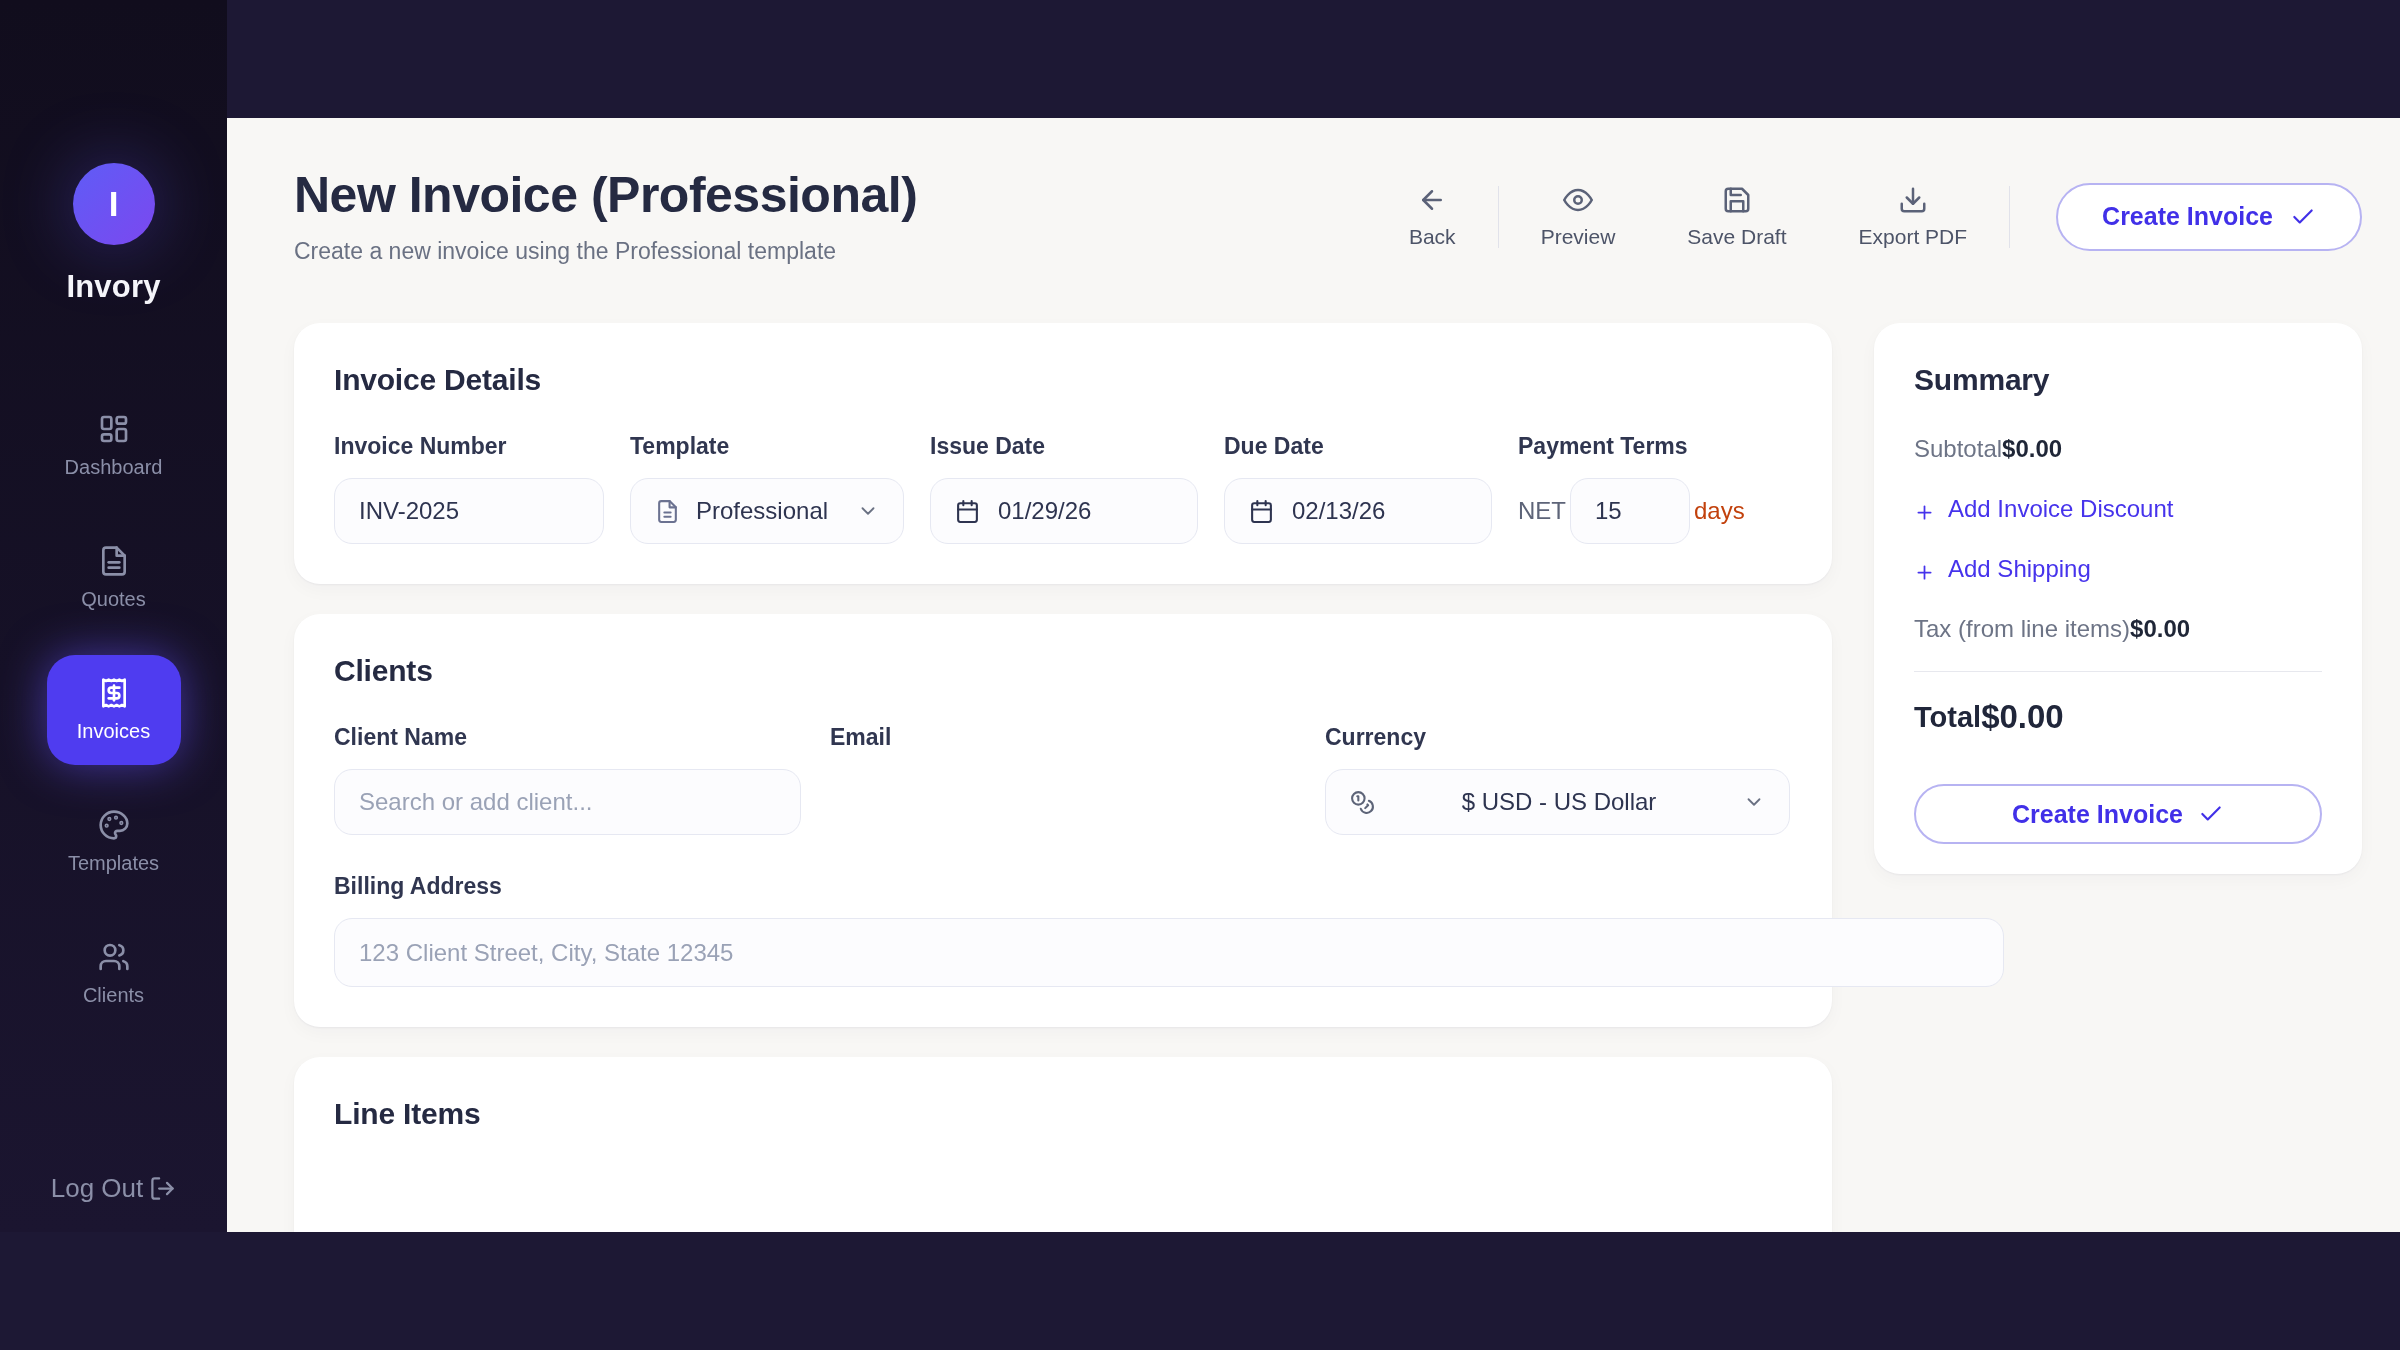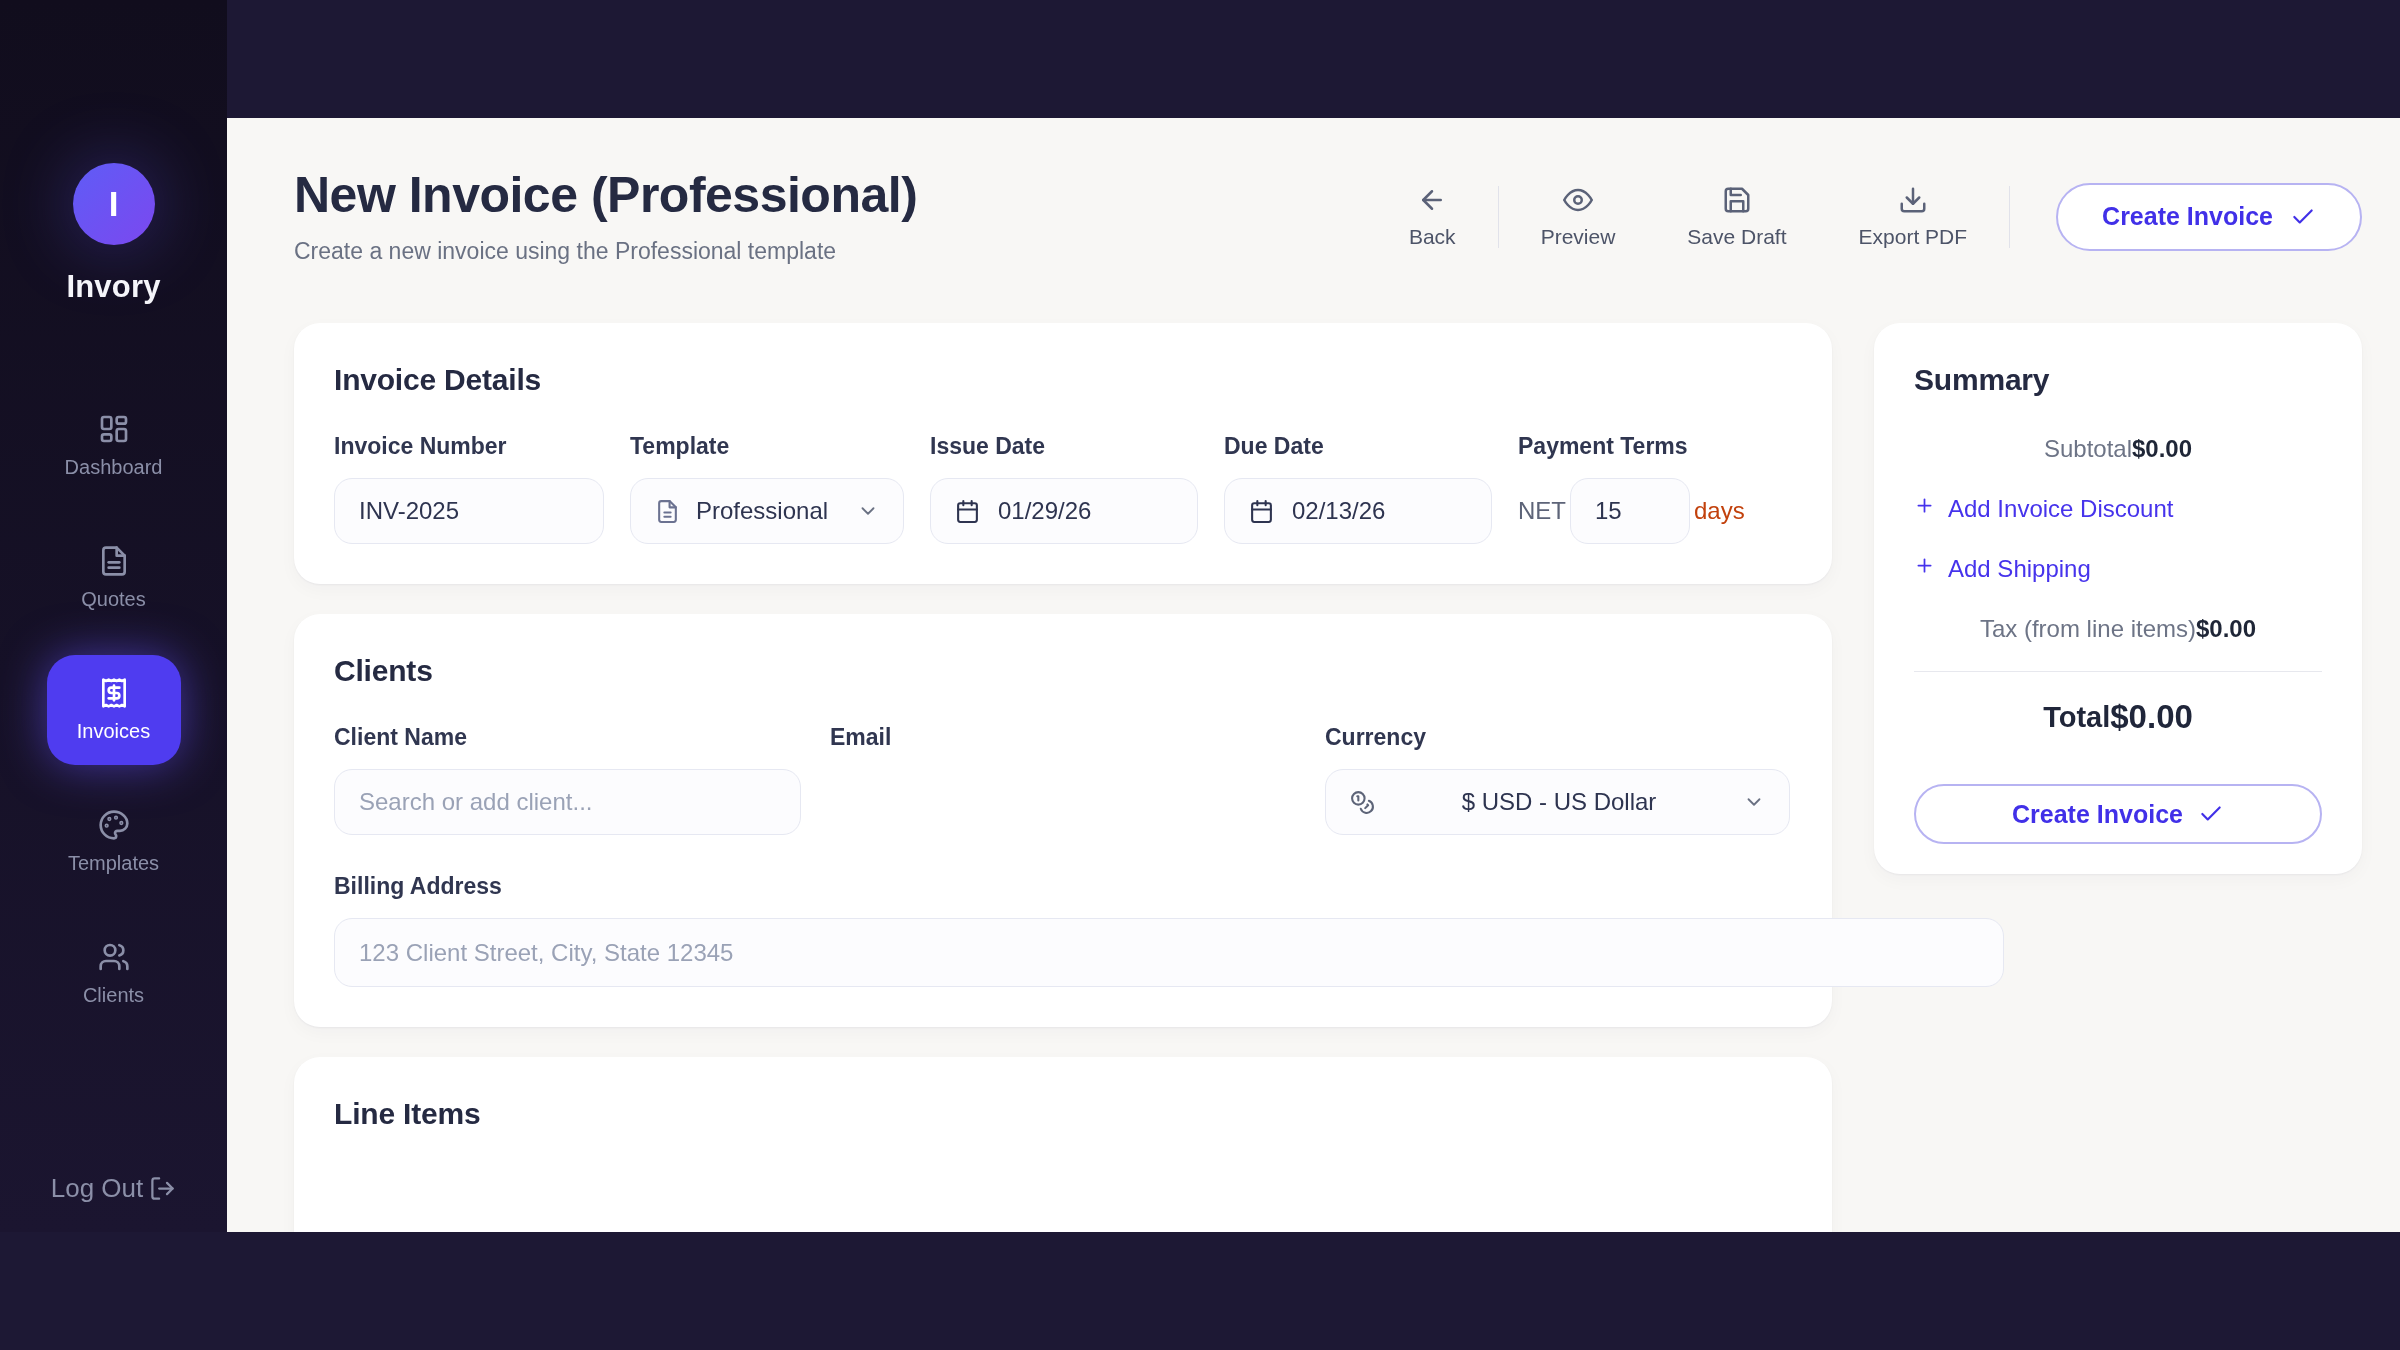--- a/index.html
+++ b/index.html
@@ -101,25 +101,25 @@
   .terms-suffix{font-size:24px;color:#c2410c}
   .terms-input{width:120px;margin-top:0}
   .currency-text{flex:1;text-align:center}
   .billing-label{margin-top:38px}
   .billing-input{width:1670px;height:69px}
 
   .line-items-card{height:320px}
 
   
   .summary-card{height:551px}
-  .sum-row{display:flex;justify-content:center;align-items:center}
+  .sum-row{display:flex;justify-content:flex-start;align-items:center}
   .sum-label{font-size:24px;color:#6d7486}
   .sum-value{font-size:24px;font-weight:700;color:#1f2637}
   .sum-sub{margin-top:38px}
-  .sum-link{margin-top:32px;display:flex;align-items:flex-start;gap:13px;color:#4633ec;font-size:24px;font-weight:500;cursor:pointer}
+  .sum-link{margin-top:32px;display:flex;align-items:flex-end;gap:13px;color:#4633ec;font-size:24px;font-weight:500;cursor:pointer}
   .plus-icon{width:21px;height:21px;stroke-width:2.2}
   .sum-tax{margin-top:32px}
   .sum-divider{border:none;border-top:1.5px solid #e7e8ee;margin:28px 0 0 0}
   .sum-total{margin-top:26px}
   .total-label{font-size:29px;font-weight:800;color:#20263a}
   .total-value{font-size:33px;font-weight:800;color:#20263a}
   .sum-btn{
     margin-top:48px;width:100%;height:60px;border-radius:30px;
     background:#fff;border:2px solid #b7b3f2;color:#4130e8;
     font-size:25px;font-weight:700;display:flex;align-items:center;justify-content:center;gap:15px;

